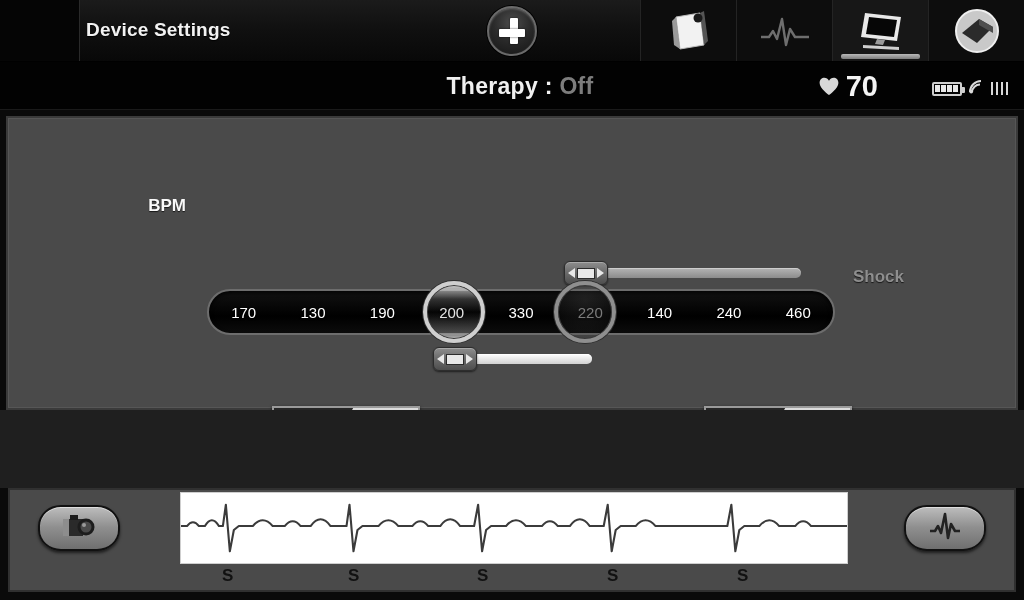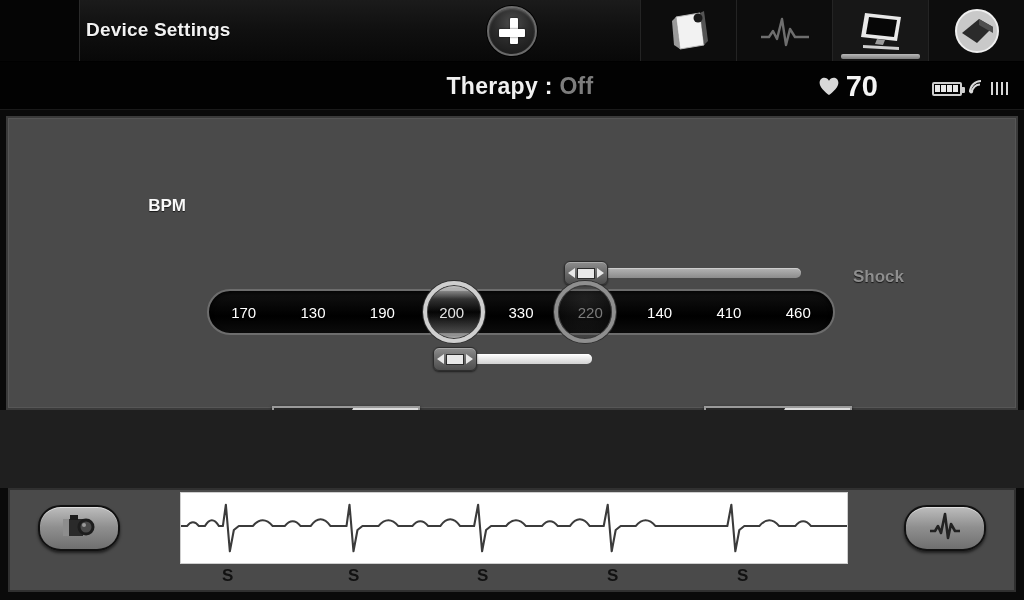--- a/index.html
+++ b/index.html
@@ -316,21 +316,21 @@
 
     <div class="bpm-track">
       <div class="bpm-ticks" id="bpm-ticks">
           <div class="bpm-tick">170</div>
           <div class="bpm-tick">130</div>
           <div class="bpm-tick">190</div>
           <div class="bpm-tick">200</div>
           <div class="bpm-tick">330</div>
           <div class="bpm-tick dim">220</div>
           <div class="bpm-tick">140</div>
-          <div class="bpm-tick">410</div>
+          <div class="bpm-tick">240</div>
           <div class="bpm-tick">460</div>
         </div>
     </div>
     <div class="ring primary"></div>
     <div class="ring secondary"></div>
 
     <div class="lbl t-therapy-label">Therapy</div>
     <div class="toggle t-therapy">
       <span class="knob"></span>
       <span class="state">OFF</span>

